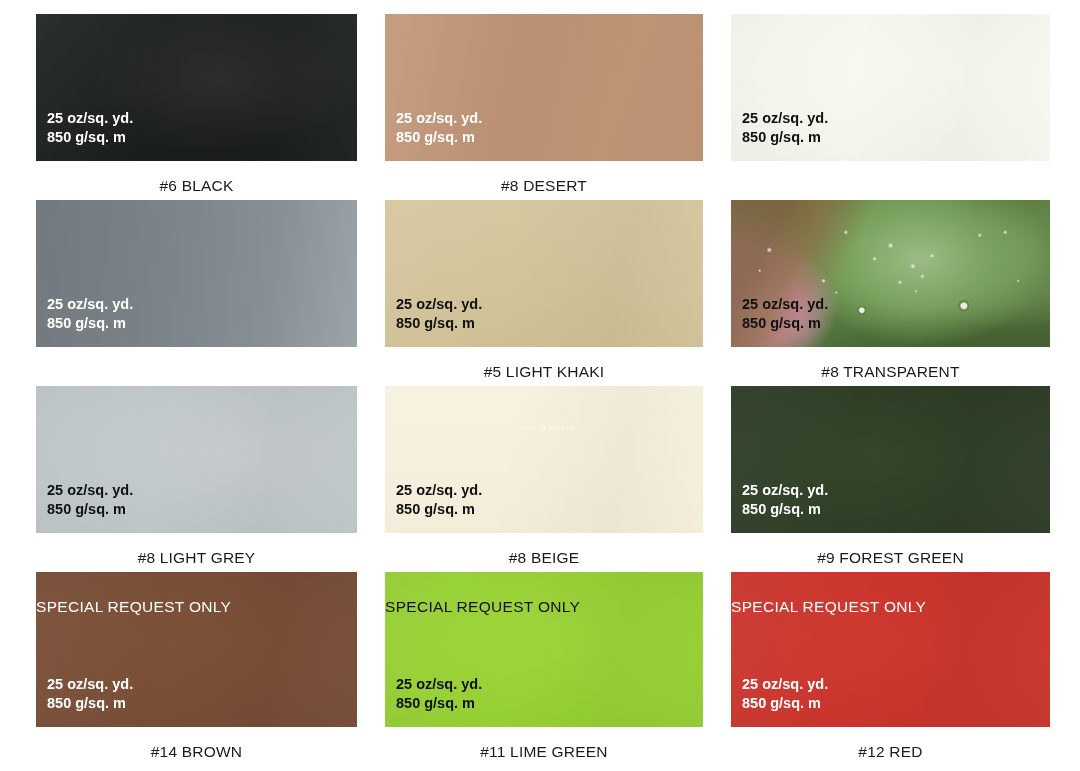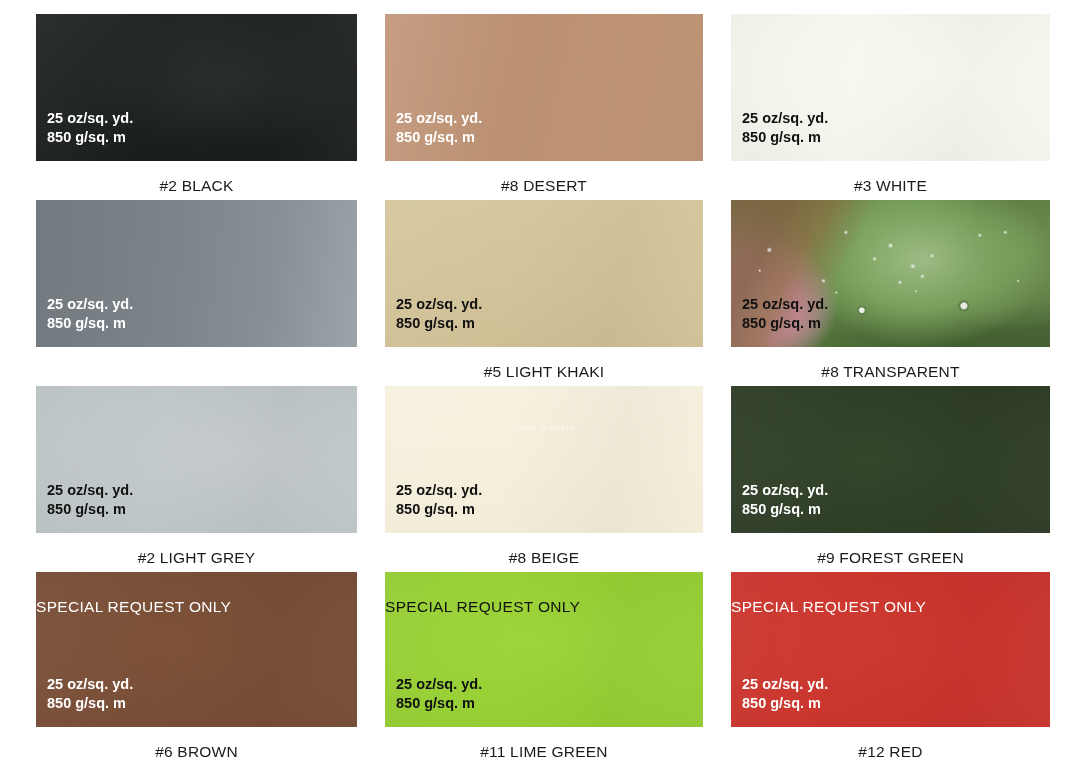--- a/index.html
+++ b/index.html
@@ -182,41 +182,40 @@
 
 <div class="swatch-grid">
 
   <div class="swatch-cell">
     <div class="swatch fill-black">
       <div class="weight-block txt-light">
         <span class="w-line">25 oz/sq. yd.</span>
         <span class="w-line">850 g/sq. m</span>
       </div>
     </div>
-    <div class="swatch-label">#2 BLACK</div>
+    <div class="swatch-label">#6 BLACK</div>
   </div>
 
   <div class="swatch-cell">
     <div class="swatch fill-desert">
       <div class="weight-block txt-light">
         <span class="w-line">25 oz/sq. yd.</span>
         <span class="w-line">850 g/sq. m</span>
       </div>
     </div>
     <div class="swatch-label">#8 DESERT</div>
   </div>
 
   <div class="swatch-cell">
     <div class="swatch fill-white">
       <div class="weight-block txt-dark">
         <span class="w-line">25 oz/sq. yd.</span>
         <span class="w-line">850 g/sq. m</span>
       </div>
     </div>
-    <div class="swatch-label">#3 WHITE</div>
   </div>
 
   <div class="swatch-cell">
     <div class="swatch fill-grey">
       <div class="weight-block txt-light">
         <span class="w-line">25 oz/sq. yd.</span>
         <span class="w-line">850 g/sq. m</span>
       </div>
     </div>
   </div>
@@ -241,21 +240,21 @@
     <div class="swatch-label">#8 TRANSPARENT</div>
   </div>
 
   <div class="swatch-cell">
     <div class="swatch fill-lightgrey">
       <div class="weight-block txt-dark">
         <span class="w-line">25 oz/sq. yd.</span>
         <span class="w-line">850 g/sq. m</span>
       </div>
     </div>
-    <div class="swatch-label">#2 LIGHT GREY</div>
+    <div class="swatch-label">#8 LIGHT GREY</div>
   </div>
 
   <div class="swatch-cell">
     <div class="swatch fill-beige">
       <div class="watermark">Color Sample</div>
       <div class="weight-block txt-dark">
         <span class="w-line">25 oz/sq. yd.</span>
         <span class="w-line">850 g/sq. m</span>
       </div>
     </div>
@@ -273,21 +272,21 @@
   </div>
 
   <div class="swatch-cell">
     <div class="swatch fill-brown" style="height:155px;">
       <div class="special-note txt-light">SPECIAL REQUEST ONLY</div>
       <div class="weight-block txt-light">
         <span class="w-line">25 oz/sq. yd.</span>
         <span class="w-line">850 g/sq. m</span>
       </div>
     </div>
-    <div class="swatch-label">#6 BROWN</div>
+    <div class="swatch-label">#14 BROWN</div>
   </div>
 
   <div class="swatch-cell">
     <div class="swatch fill-lime" style="height:155px;">
       <div class="special-note txt-dark">SPECIAL REQUEST ONLY</div>
       <div class="weight-block txt-dark">
         <span class="w-line">25 oz/sq. yd.</span>
         <span class="w-line">850 g/sq. m</span>
       </div>
     </div>

